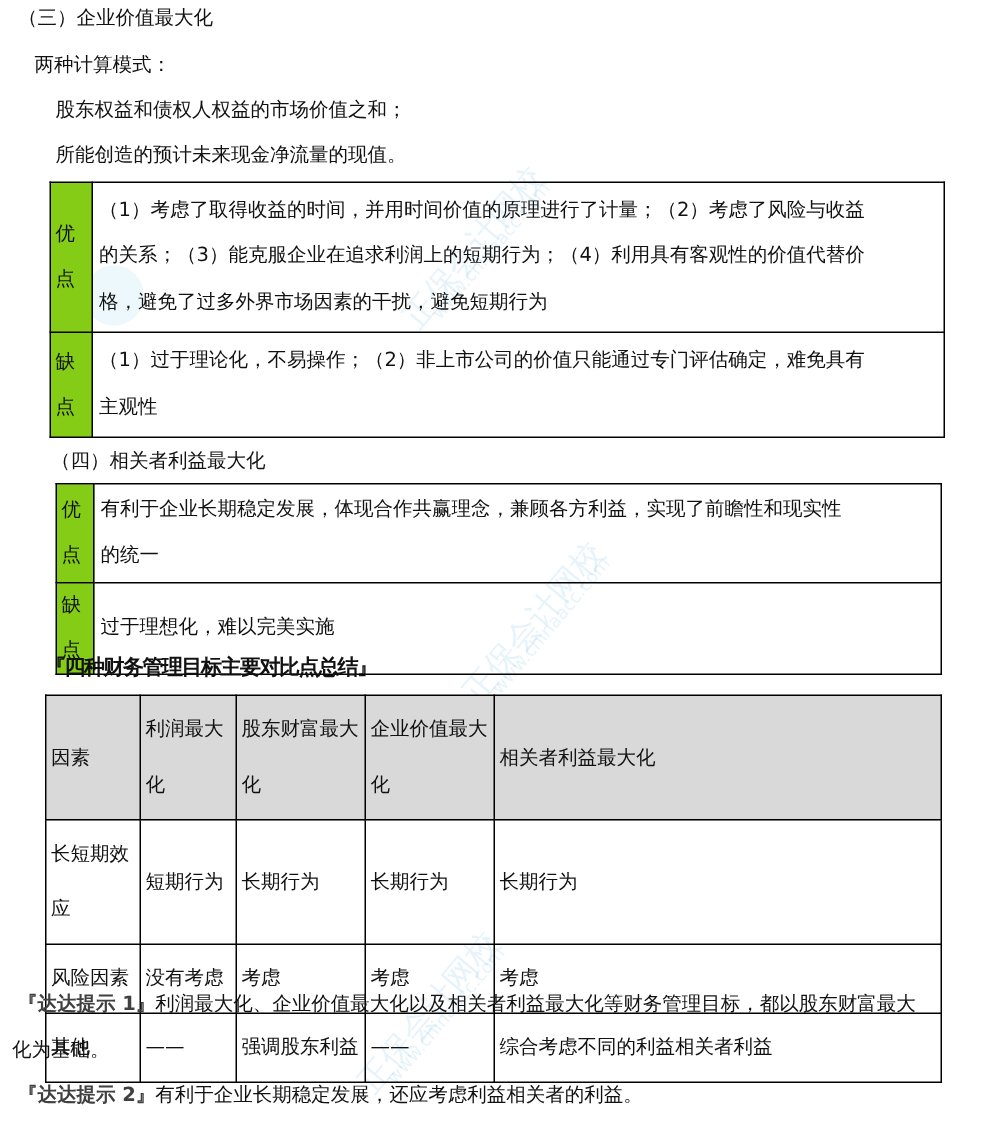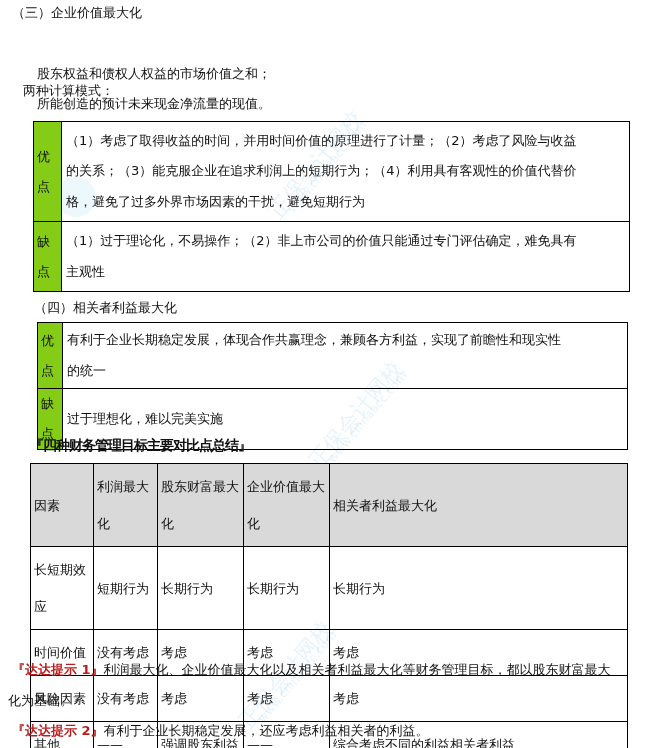--- a/index.html
+++ b/index.html
@@ -6,38 +6,38 @@
   body { width: 662px; height: 748px; position: relative; overflow: hidden;
          font-family: "DejaVu Sans", "Liberation Sans", sans-serif; color: #111; font-size: 13px; }
   .abs { position: absolute; white-space: nowrap; line-height: 16px; }
   table { border-collapse: collapse; position: absolute; table-layout: fixed; }
   td { border: 1px solid #000; font-size: 13px; vertical-align: middle; padding: 0 3px; line-height: 30px; }
   td.lbl { background: #84cc16; padding: 0 3px; }
   .t1 td.content { line-height: 30.5px; padding: 2px 4px; }
   .t3 td { line-height: 37px; padding: 4px 3px; }
   .t3 tr.head td { background: #d9d9d9; }
   .title-bold { font-weight: bold; font-size: 14px; letter-spacing: -1px; margin-left: 28px; }
-  .tip-tag { color: #b91c1c; font-weight: bold; }
+  .tip-tag { color: #404040; font-weight: bold; }
   .watermark { position: absolute; color: rgba(120,190,230,0.18); font-size: 22px; transform: rotate(-50deg); white-space: nowrap; pointer-events: none; }
   .wm-circle { position: absolute; width: 40px; height: 40px; border-radius: 50%; background: rgba(150,215,240,0.18); pointer-events:none; }
 </style>
 </head>
 <body>
 
 <div class="wm-circle" style="left:56px; top:177px;"></div>
 <div class="watermark" style="left:250px; top:150px;">正保会计网校</div>
 <div class="watermark" style="left:270px; top:160px; font-size:12px;">www.chinaacc.com</div>
 <div class="watermark" style="left:290px; top:400px;">正保会计网校</div>
 <div class="watermark" style="left:310px; top:410px; font-size:12px;">www.chinaacc.com</div>
 <div class="wm-circle" style="left:215px; top:478px;"></div>
 <div class="watermark" style="left:220px; top:660px;">正保会计网校</div>
 <div class="watermark" style="left:240px; top:670px; font-size:12px;">www.chinaacc.com</div>
 
 <div class="abs" style="left:12px; top:5px;">（三）企业价值最大化</div>
-<div class="abs" style="left:23px; top:36px;margin-top:47px;">两种计算模式：</div>
+<div class="abs" style="left:23px; top:36px;">两种计算模式：</div>
 <div class="abs" style="left:37px; top:66px;">股东权益和债权人权益的市场价值之和；</div>
 <div class="abs" style="left:37px; top:96px;">所能创造的预计未来现金净流量的现值。</div>
 
 <table class="t1" style="left:33px; top:121px; width:597px;">
   <colgroup>
       <col style="width:28px">
       <col>
     </colgroup>
   <tbody>
       <tr style="height:100px;">
@@ -101,27 +101,20 @@
     <td>相关者利益最大化</td>
   </tr>
   <tr>
     <td>长短期效应</td>
     <td>短期行为</td>
     <td>长期行为</td>
     <td>长期行为</td>
     <td>长期行为</td>
   </tr>
   <tr>
-    <td>时间价值</td>
-    <td>没有考虑</td>
-    <td>考虑</td>
-    <td>考虑</td>
-    <td>考虑</td>
-  </tr>
-  <tr>
     <td>风险因素</td>
     <td>没有考虑</td>
     <td>考虑</td>
     <td>考虑</td>
     <td>考虑</td>
   </tr>
   <tr>
     <td>其他</td>
     <td>——</td>
     <td>强调股东利益</td>

